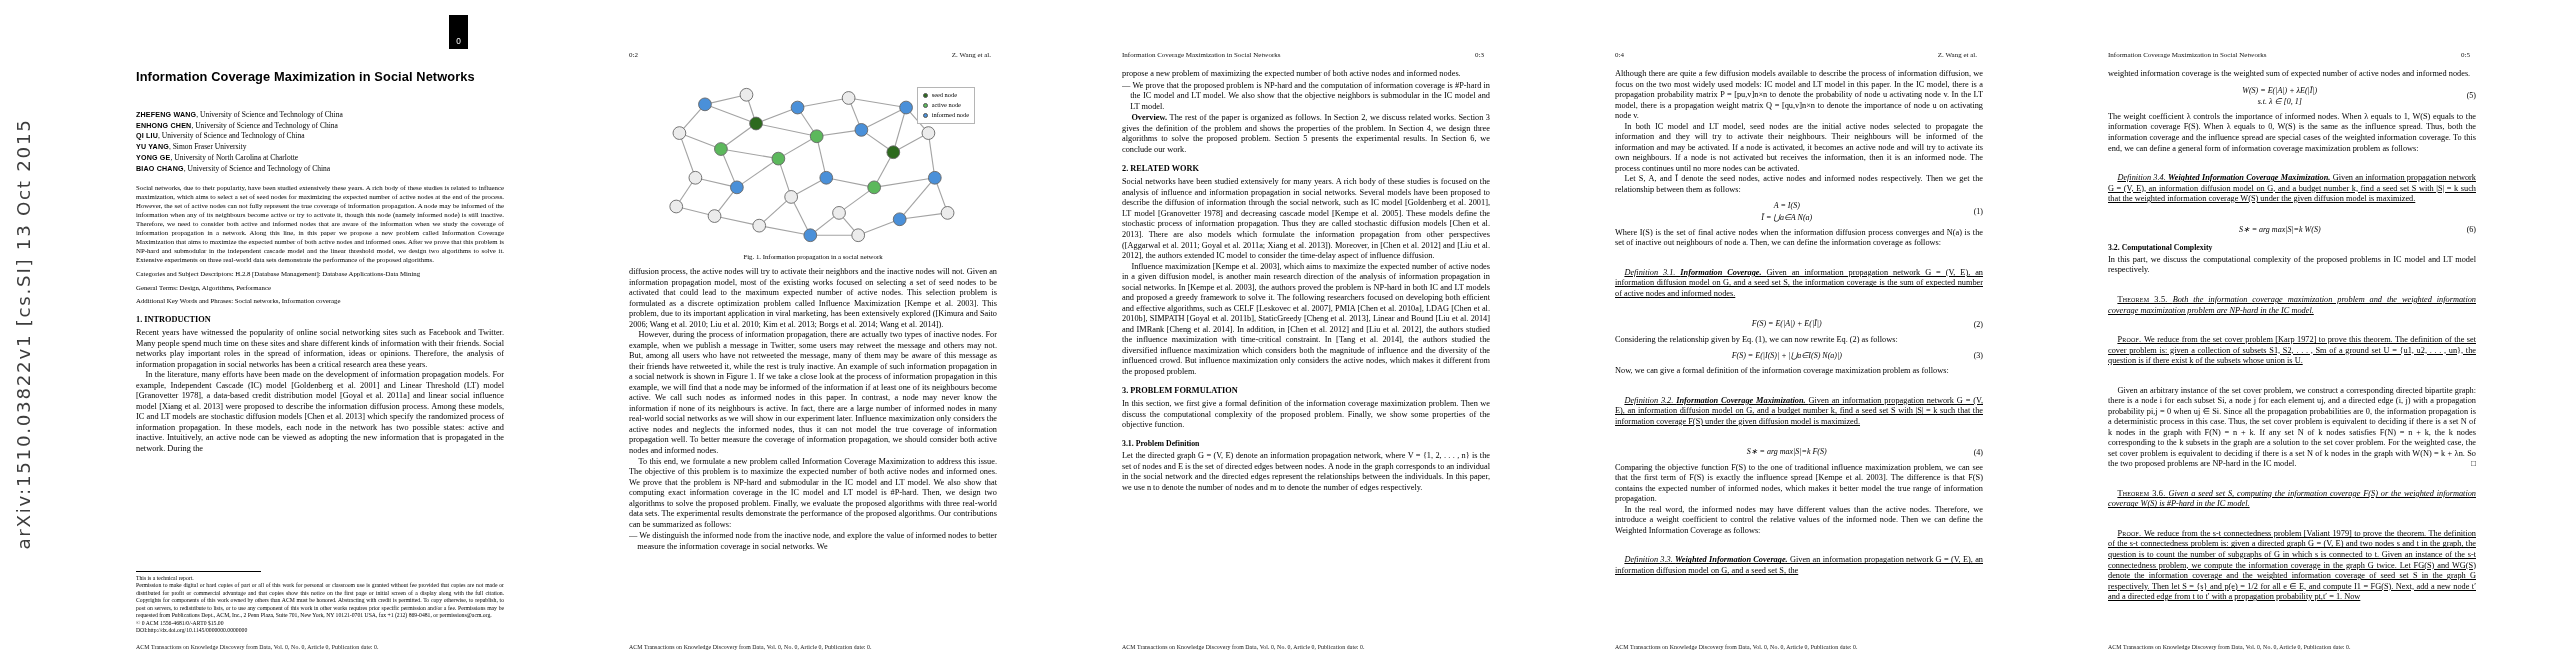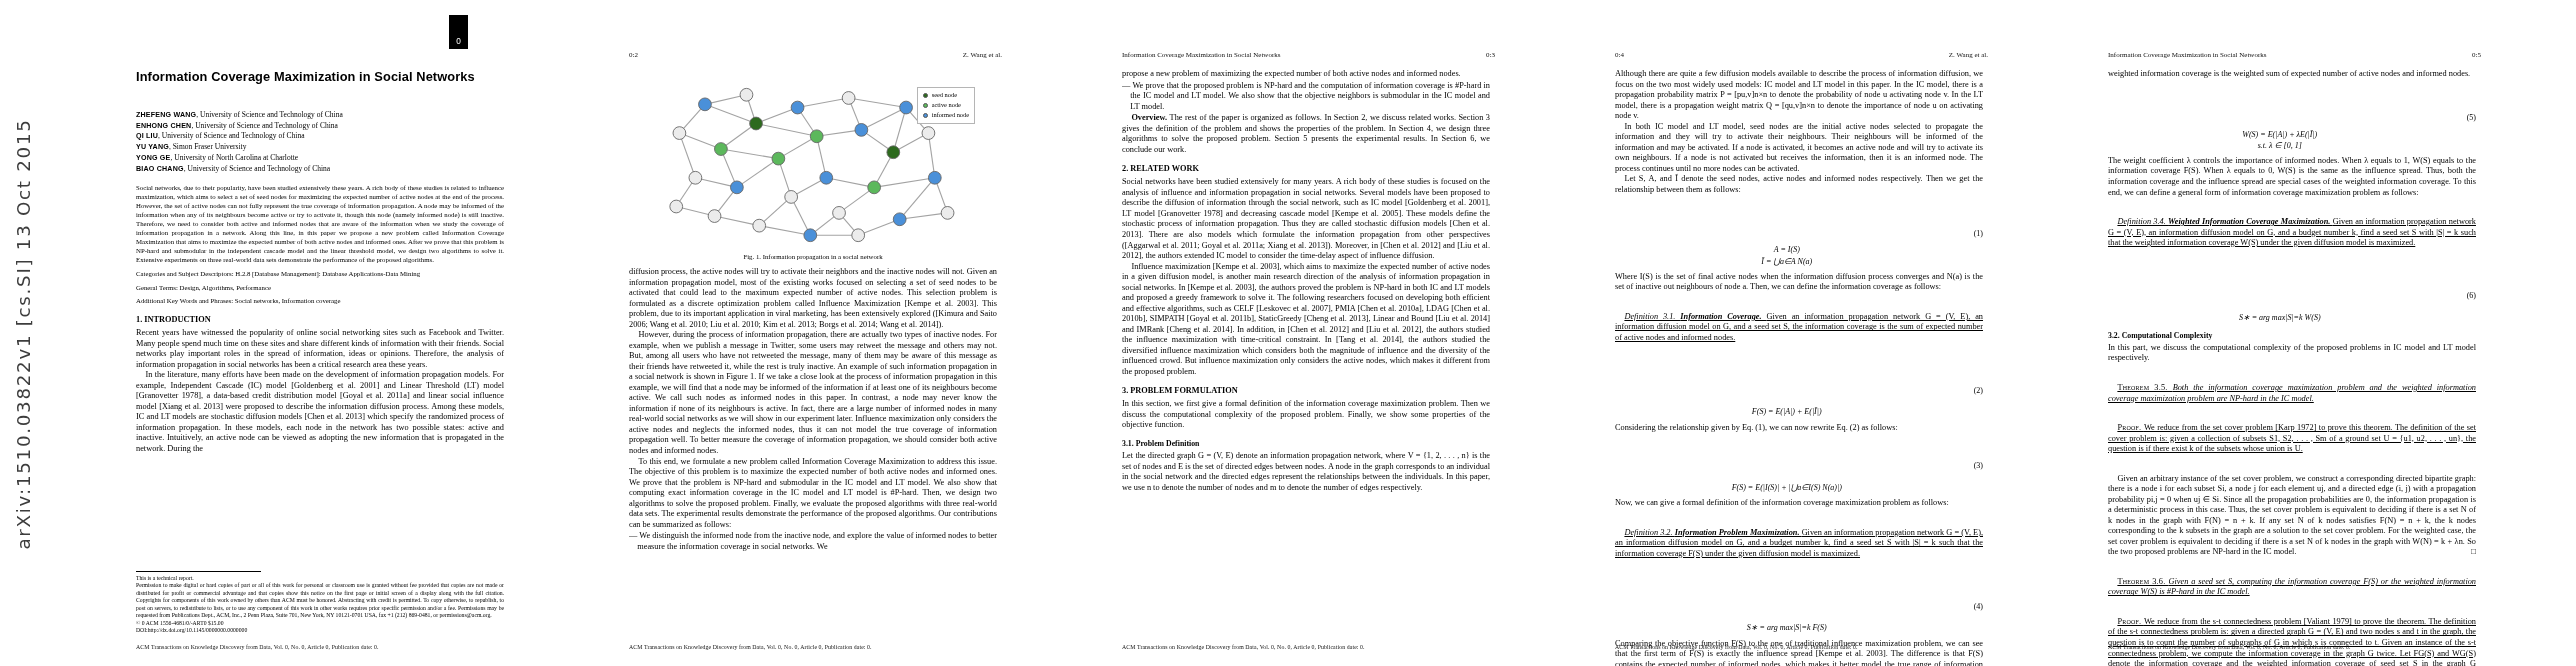--- a/index.html
+++ b/index.html
@@ -13,21 +13,21 @@
     transform:translateY(-50%) rotate(180deg);
     writing-mode:vertical-rl;
     font-family:"DejaVu Sans", sans-serif;
     font-size:18.3px; color:#3d3d3d; letter-spacing:1.7px; white-space:nowrap;
   }
 
   .pages { position:absolute; left:89px; top:0; display:flex; gap:31px; }
   .page { position:relative; width:462px; height:667px; background:#fff;
           padding:0 47px; display:flex; flex-direction:column; overflow:hidden; }
 
-  .phead { position:absolute; top:51px; left:47px; right:42px;
+  .phead { position:absolute; top:51px; left:47px; right:53px;
            display:flex; justify-content:space-between; font-size:7px; color:#111; }
   .pfooter { position:absolute; bottom:16.7px; left:47px; right:47px;
              font-size:5.8px; color:#111; letter-spacing:0.1px; }
 
   .content { margin-top:69px; }
   .page1 .content { margin-top:70px; }
 
   .badge { position:absolute; top:14.5px; right:83px; width:19px; height:34px;
            background:#000; color:#fff; font-family:"Liberation Sans", sans-serif;
            font-size:8.3px; display:flex; align-items:flex-end; justify-content:center;
@@ -52,21 +52,21 @@
   .blk.def, .blk.thm, .blk.proof { margin:19px 0; text-indent:9.4px;text-decoration:underline; }
   .blk.thm { font-style:italic; }
   .lead-def { font-style:italic; }
   .term { font-style:italic; font-weight:700; }
   .lead-thm, .lead-proof { font-variant:small-caps; font-style:normal; letter-spacing:0.2px; }
   .lead-bold { font-weight:700; }
   .blk.bullet { padding-left:8.3px; text-indent:-8.3px; margin:1.1px 0; }
   .endmark { float:right; }
 
   .eq { display:flex; align-items:center; margin:5px 0; font-size:8px; }
-  .eq-lines { flex:1; text-align:center; font-style:italic; line-height:1.4;margin-top:44px; }
+  .eq-lines { flex:1; text-align:center; font-style:italic; line-height:1.4; }
   .eq-num { width:24.5px; text-align:right; font-style:normal; }
 
   .netfig { margin:13.3px auto 6.7px; width:333px; }
   .figbox { position:relative; width:333px; height:166px; }
   .figbox svg { width:100%; height:100%; display:block; }
   .figlegend { position:absolute; top:4.4px; right:4.4px; background:rgba(255,255,255,0.92);
                border:0.6px solid #b5b5b5; padding:2.8px 5px; font-size:6.4px; line-height:1.55; }
   .legend-row { display:flex; align-items:center; gap:3.3px; white-space:nowrap; }
   .legend-dot { width:5px; height:5px; border-radius:50%; display:inline-block;
                 border:0.6px solid #555; }
@@ -277,21 +277,21 @@
               <span class="eq-num">(2)</span>
             </div>
             <p class="blk p">Considering the relationship given by Eq. (1), we can now rewrite Eq. (2) as follows:</p>
             <div class="eq">
               <div class="eq-lines">
                 <div class="eq-line">F(S) = E(|I(S)| + |⋃a∈I(S) N(a)|)</div>
               </div>
               <span class="eq-num">(3)</span>
             </div>
             <p class="blk p">Now, we can give a formal definition of the information coverage maximization problem as follows:</p>
-            <p class="blk def"><span class="lead-def">Definition 3.2. </span><span class="term">Information Problem Maximization. </span>Given an information propagation network G = (V, E), an information diffusion model on G, and a budget number k, find a seed set S with |S| = k such that the information coverage F(S) under the given diffusion model is maximized.</p>
+            <p class="blk def"><span class="lead-def">Definition 3.2. </span><span class="term">Information Coverage Maximization. </span>Given an information propagation network G = (V, E), an information diffusion model on G, and a budget number k, find a seed set S with |S| = k such that the information coverage F(S) under the given diffusion model is maximized.</p>
             <div class="eq">
               <div class="eq-lines">
                 <div class="eq-line">S∗ = arg max|S|=k F(S)</div>
               </div>
               <span class="eq-num">(4)</span>
             </div>
             <p class="blk p">Comparing the objective function F(S) to the one of traditional influence maximization problem, we can see that the first term of F(S) is exactly the influence spread [Kempe et al. 2003]. The difference is that F(S) contains the expected number of informed nodes, which makes it better model the true range of information propagation.</p>
             <p class="blk p ind">In the real word, the informed nodes may have different values than the active nodes. Therefore, we introduce a weight coefficient to control the relative values of the informed node. Then we can define the Weighted Information Coverage as follows:</p>
             <p class="blk def"><span class="lead-def">Definition 3.3. </span><span class="term">Weighted Information Coverage. </span>Given an information propagation network G = (V, E), an information diffusion model on G, and a seed set S, the</p>
           </div>

